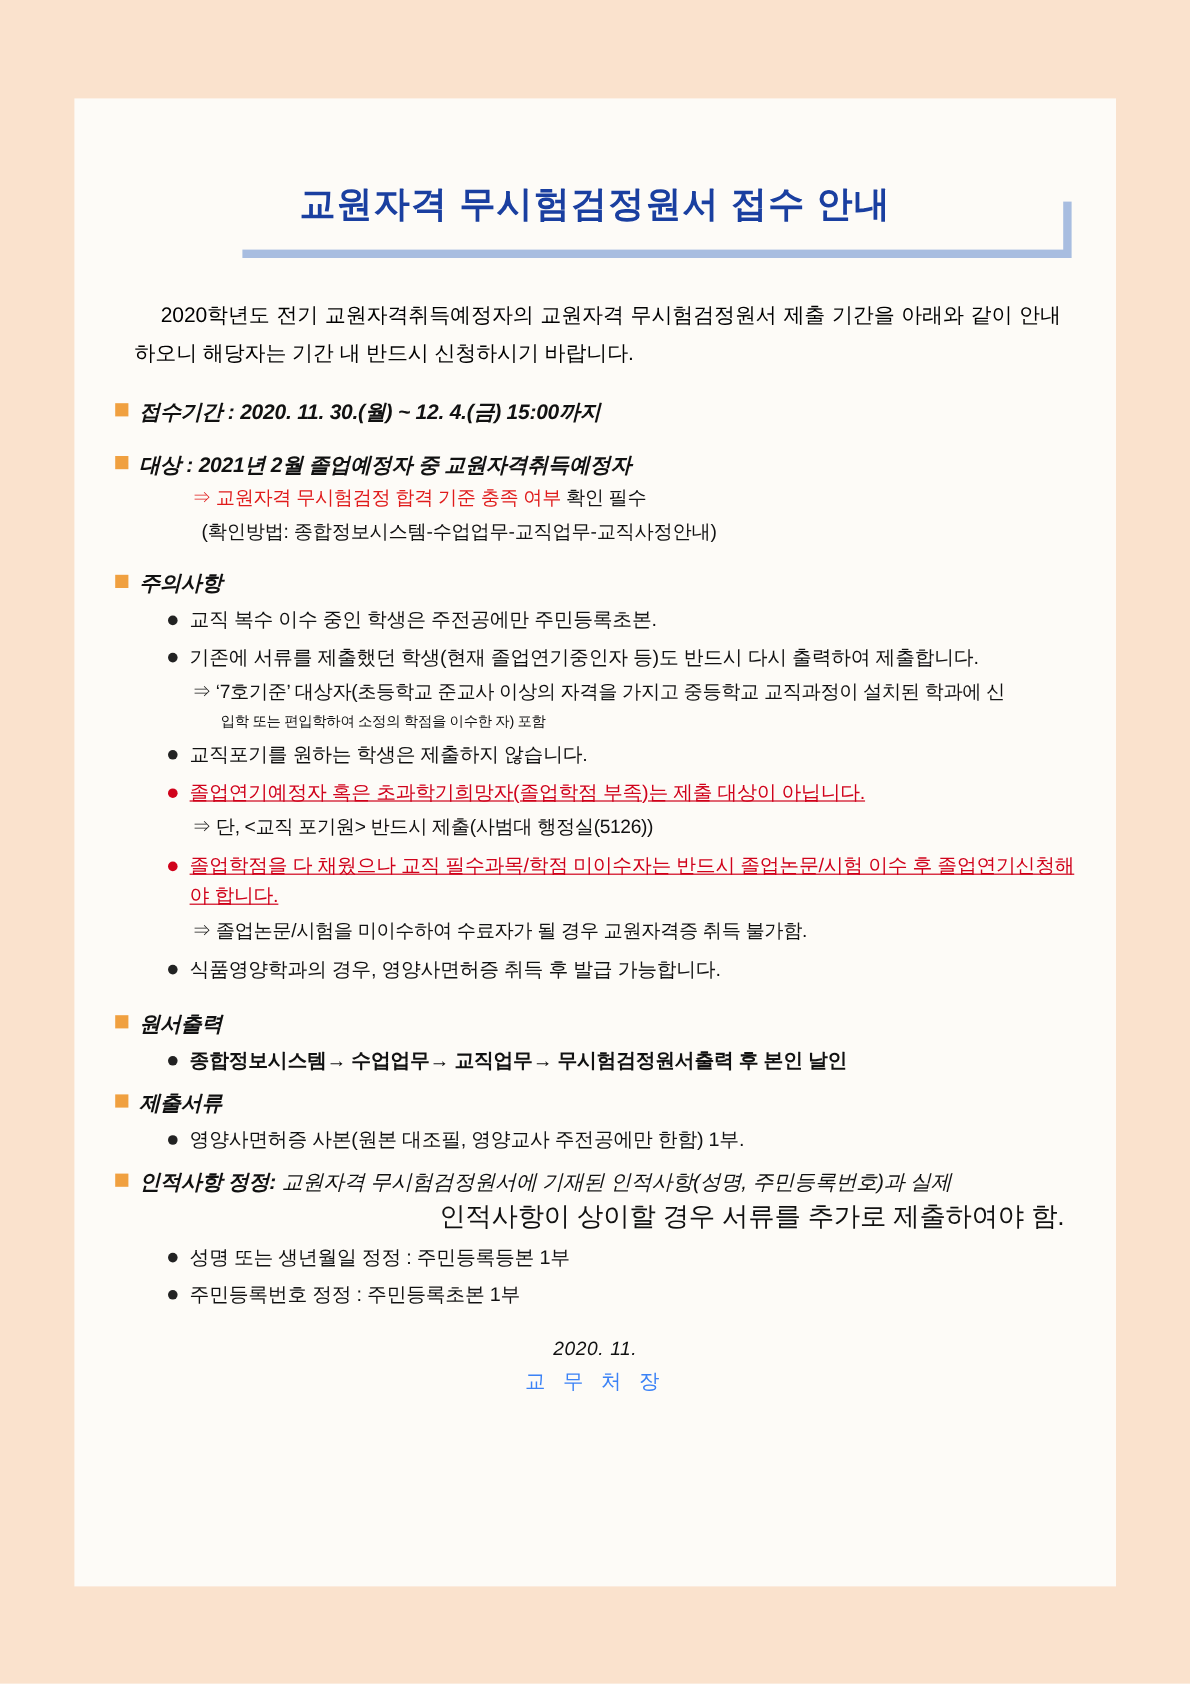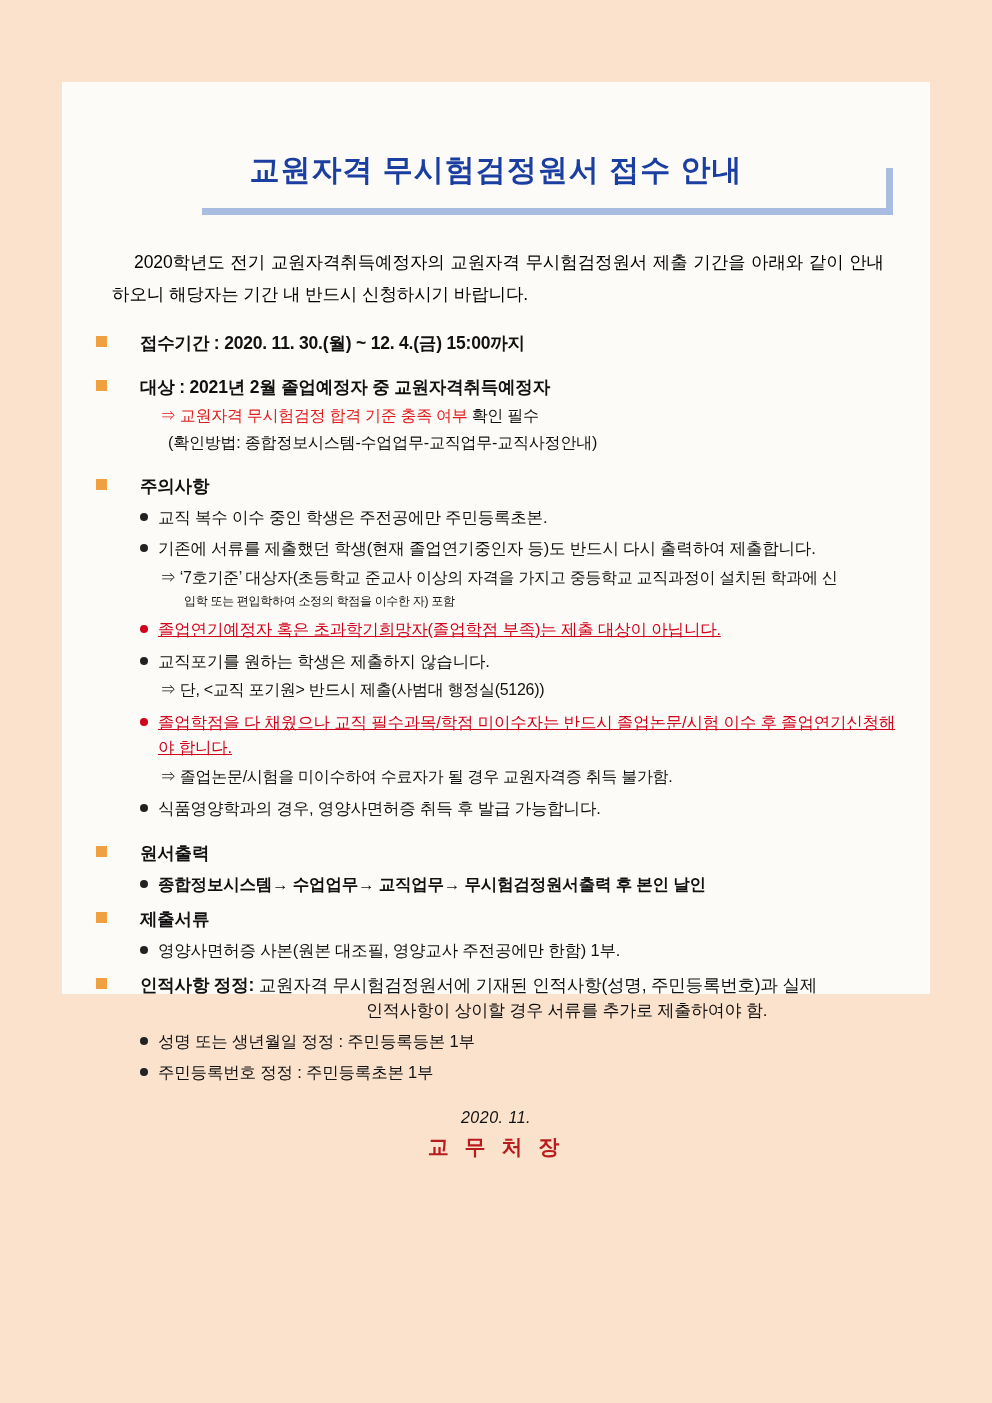--- a/index.html
+++ b/index.html
@@ -11,21 +11,21 @@
     height: 1403px;
     background: #fae2cd;
     font-family: "Liberation Sans", sans-serif;
     overflow: hidden;
   }
   .page {
     position: absolute;
     left: 62px;
     top: 82px;
     width: 868px;
-    height: 912px;
+    height: 1240px;
     background: #fdfbf7;
     box-sizing: border-box;
     padding: 28px 34px 20px 34px;
   }
   
   .title-wrap {
     position: relative;
     margin: 26px 0 0 0;
     height: 86px;
   }
@@ -69,25 +69,26 @@
   }
   .sq {
     display: inline-block;
     width: 11px;
     height: 11px;
     background: #f0a040;
     margin-right: 9px;
     vertical-align: 2px;
   }
   .h2 {
-    margin: 0 0 0 24px;
+    margin: 0 0 0 0;
     font-size: 17.5px;
     font-weight: bold;
     color: #111;
     letter-spacing: -0.2px;
+    font-style: italic;
   }
   .bullet-row {
     margin: 7px 0 0 44px;
     font-size: 16.5px;
     color: #111;
     letter-spacing: -0.2px;
     line-height: 1.5;
     display: flex;
     align-items: flex-start;
   }
@@ -122,38 +123,38 @@
     margin: 2px 0 0 88px;
     font-size: 12px;
     color: #111;
     letter-spacing: -0.3px;
   }
   .h2-inline-note {
     font-weight: bold;
   }
   .note-cont {
     margin: 2px 0 0 270px;
-    font-size: 17px;
+    font-size: 22px;
     color: #111;
     letter-spacing: -0.2px;
   }
   .footer {
     margin-top: 24px;
     text-align: center;
   }
   .footer .date {
     font-size: 16px;
     color: #111;
     letter-spacing: 0.5px;
     font-style: italic;
   }
   .footer .org {
-    font-size: 21px;
-    font-weight: bold;
-    color: #b91c1c;
+    font-size: 17px;
+    font-weight: normal;
+    color: #3b82f6;
     letter-spacing: 5px;
     margin-top: 6px;
   }
   .bullet-text { flex: 1; }
 </style>
 </head>
 <body>
 
 <div class="page">
 
@@ -186,27 +187,27 @@
     </div>
 
     <div class="bullet-row">
       <span class="dot"></span>
       <span class="bullet-text">기존에 서류를 제출했던 학생(현재 졸업연기중인자 등)도 반드시 다시 출력하여 제출합니다.</span>
     </div>
     <div class="arrow-row">⇒ ‘7호기준’ 대상자(초등학교 준교사 이상의 자격을 가지고 중등학교 교직과정이 설치된 학과에 신</div>
     <div class="sub-indent">입학 또는 편입학하여 소정의 학점을 이수한 자) 포함</div>
 
     <div class="bullet-row">
+      <span class="dot"></span>
+      <span class="bullet-text">교직포기를 원하는 학생은 제출하지 않습니다.</span>
+    </div>
+
+    <div class="bullet-row">
       <span class="dot red"></span>
       <span class="bullet-text red-u">졸업연기예정자 혹은 초과학기희망자(졸업학점 부족)는 제출 대상이 아닙니다.</span>
-    </div>
-
-    <div class="bullet-row">
-      <span class="dot"></span>
-      <span class="bullet-text">교직포기를 원하는 학생은 제출하지 않습니다.</span>
     </div>
     <div class="arrow-row">⇒ 단, &lt;교직 포기원&gt; 반드시 제출(사범대 행정실(5126))</div>
 
     <div class="bullet-row">
       <span class="dot red"></span>
       <span class="bullet-text red-u">졸업학점을 다 채웠으나 교직 필수과목/학점 미이수자는 반드시 졸업논문/시험 이수 후 졸업연기신청해야 합니다.</span>
     </div>
     <div class="arrow-row">⇒ 졸업논문/시험을 미이수하여 수료자가 될 경우 교원자격증 취득 불가함.</div>
 
     <div class="bullet-row">

